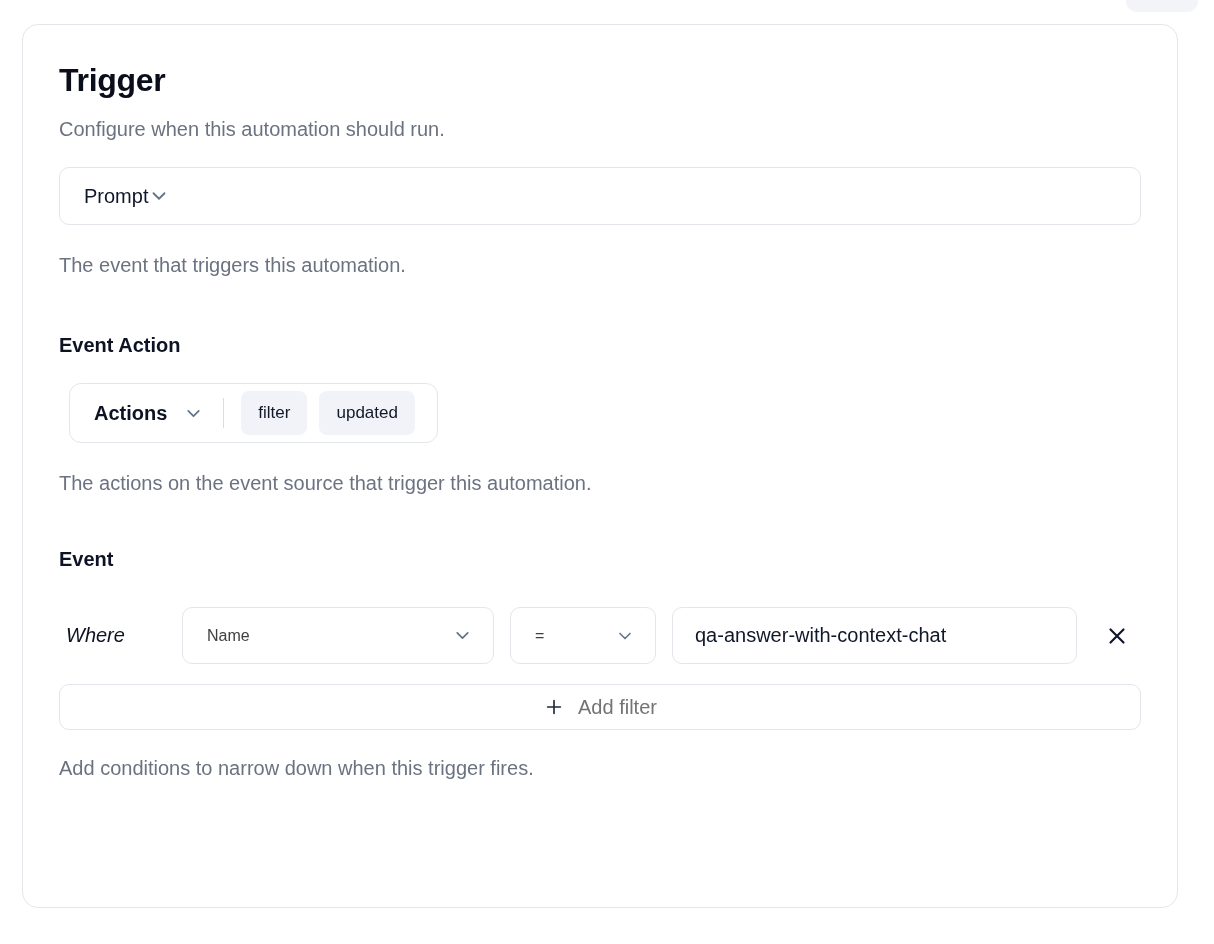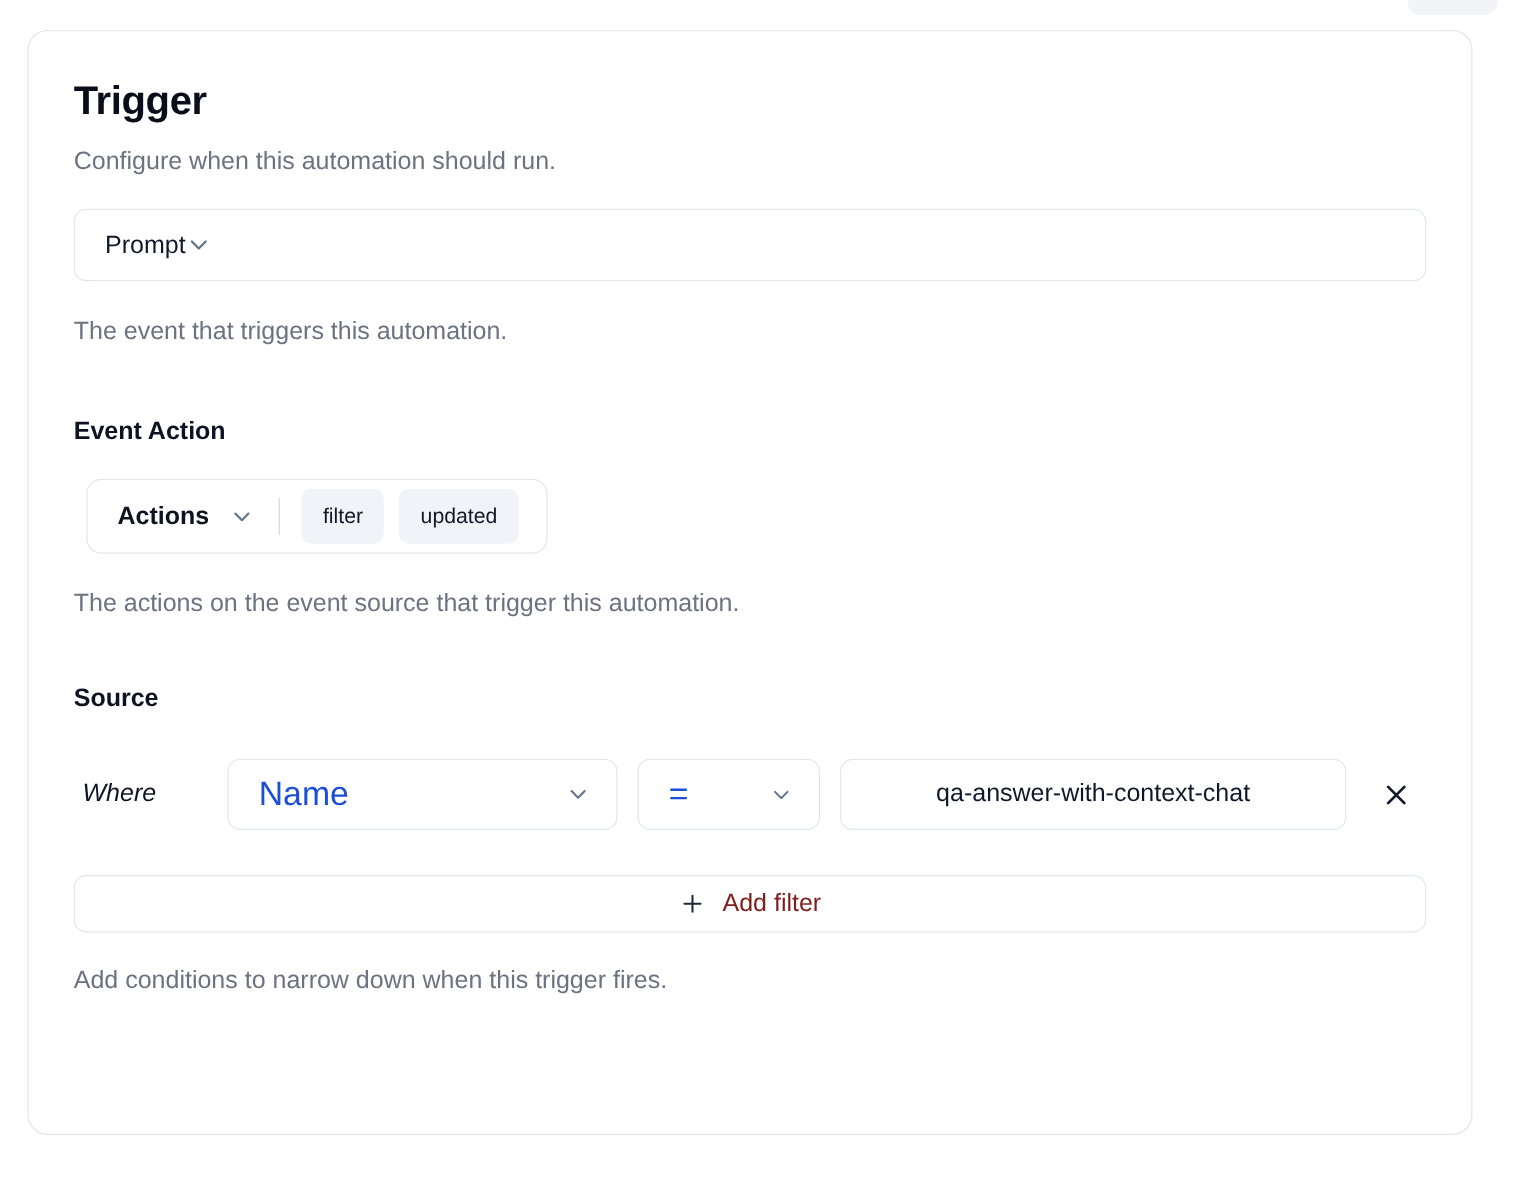--- a/index.html
+++ b/index.html
@@ -100,49 +100,48 @@
     width: 107px; flex: none;
     padding-left: 7px;
     font-size: 20px; color: #0d1323; font-style: italic;
   }
   .mini-select {
     height: 57px;
     border: 1px solid #e3e6eb; border-radius: 10px;
     background: #fff;
     display: flex; align-items: center; justify-content: space-between;
     padding: 0 20px 0 24px;
-    font-size: 27px; color: #1d4ed8;
+    font-size: 16px; color: #404040;
     cursor: pointer; flex: none;
   }
   .field-select { width: 312px; }
   .op-select { width: 146px; font-weight: 400; }
   .value-input {
     flex: 1; height: 57px;
     border: 1px solid #e3e6eb; border-radius: 10px;
     padding: 0 22px;
     font-size: 20px; color: #0f172a;
     font-family: inherit;
     outline: none; background: #fff;
     min-width: 0;
-    text-align: center;
   }
   .remove-btn {
     flex: none; width: 48px; height: 48px;
     display: flex; align-items: center; justify-content: center;
     background: none; border: none; cursor: pointer;
     color: #0f172a; border-radius: 8px;
   }
 
   .add-filter-btn {
-    margin-top: 36px;
+    margin-top: 20px;
     width: 100%; height: 46px;
     border: 1px solid #e3e6eb; border-radius: 10px;
     background: #fff; cursor: pointer;
     display: flex; align-items: center; justify-content: center; gap: 13px;
-    font-size: 20px; font-weight: 500; color: #7f1d1d;
+    font-size: 20px; font-weight: 500; color: #737373;
     font-family: inherit;
     text-align: right;
   }
   .add-filter-btn .plus { color: #1f2937; display: inline-flex; }
 
   .help-text.last { margin-top: 24px; }
 </style>
 </head>
 <body>
 
@@ -179,21 +178,21 @@
       </button>
       <span class="v-divider"></span>
       <div class="chips">
         <span class="chip">filter</span>
         <span class="chip">updated</span>
       </div>
     </div>
     <p class="help-text">The actions on the event source that trigger this automation.</p>
 
     
-    <div class="section-label filter">Source</div>
+    <div class="section-label filter">Event</div>
 
     <div class="filter-row">
       <span class="where-label">Where</span>
 
       <div class="mini-select field-select" role="combobox">
         <span>Name</span>
         <span class="chevron">
           <svg width="21" height="21" viewBox="0 0 24 24" fill="none" stroke="currentColor" stroke-width="2" stroke-linecap="round" stroke-linejoin="round">
               <path d="M6 9l6 6 6-6"></path>
             </svg>

